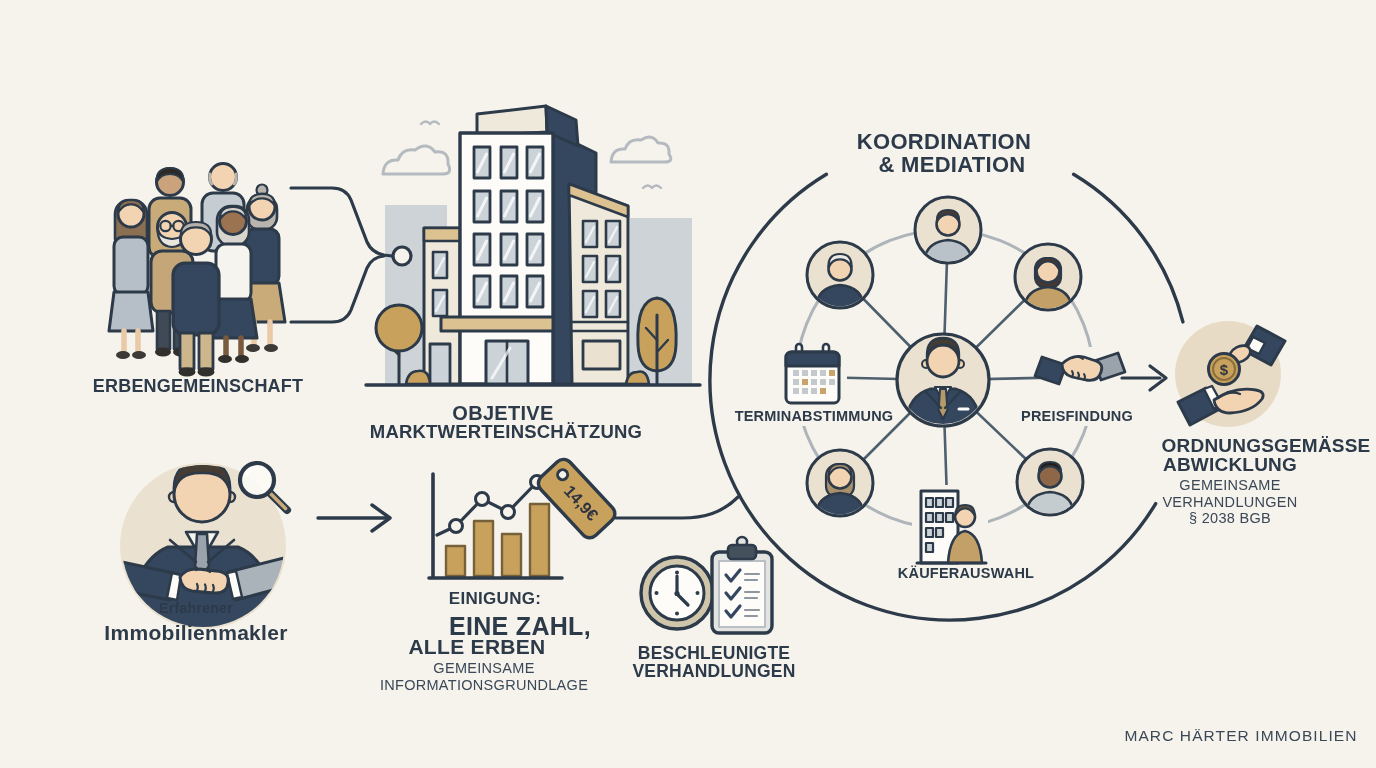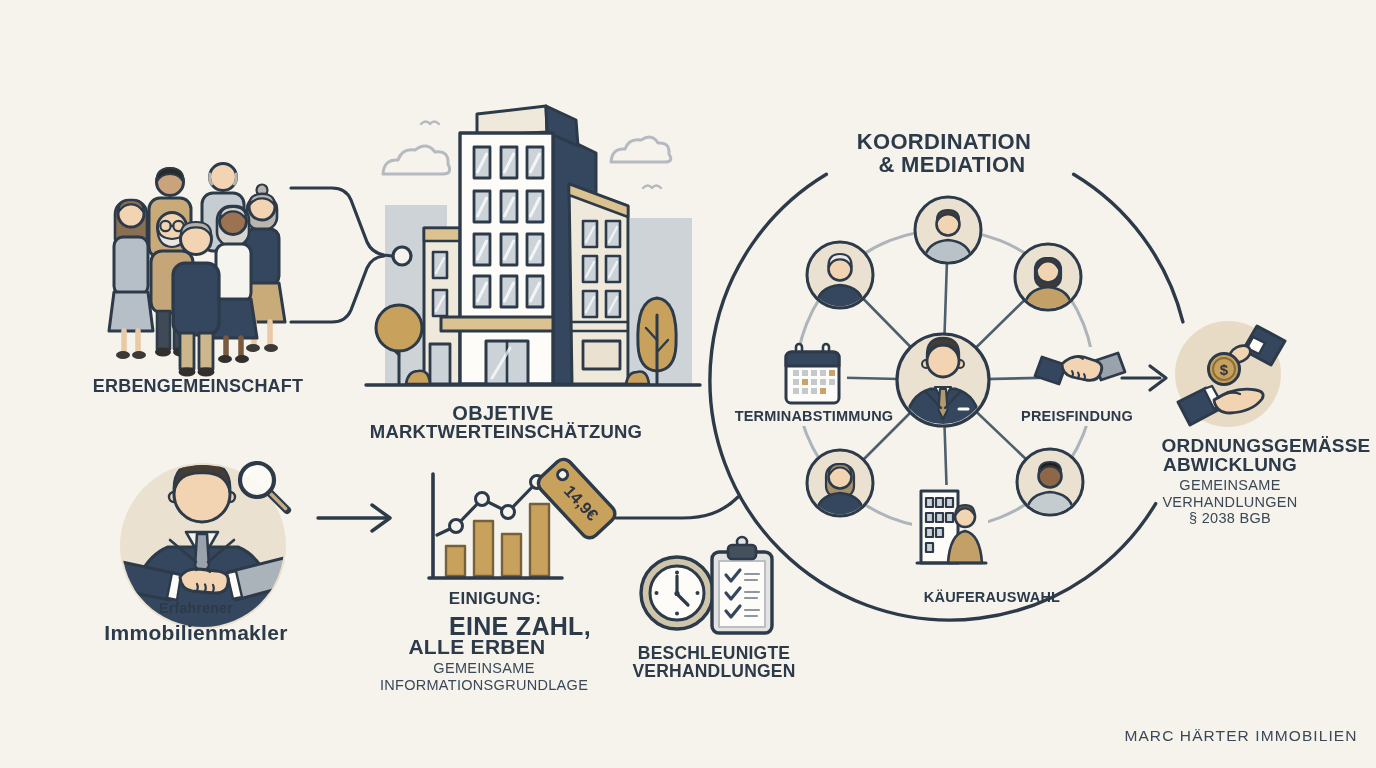--- a/index.html
+++ b/index.html
@@ -431,21 +431,21 @@
 <div class="lbl t-sub" style="left:484px;top:678px;">INFORMATIONSGRUNDLAGE</div>
 
 <div class="lbl t-med" style="left:714px;top:644px;font-size:17.5px;">BESCHLEUNIGTE</div>
 <div class="lbl t-med" style="left:714px;top:662px;font-size:17.5px;">VERHANDLUNGEN</div>
 
 <div class="lbl t-big" style="left:944px;top:130px;">KOORDINATION</div>
 <div class="lbl t-big" style="left:952px;top:153px;">&amp; MEDIATION</div>
 
 <div class="lbl t-small" style="left:814px;top:409px;">TERMINABSTIMMUNG</div>
 <div class="lbl t-small" style="left:1077px;top:409px;">PREISFINDUNG</div>
-<div class="lbl t-small" style="left:992px;top:566px;margin-top:24px;">KÄUFERAUSWAHL</div>
+<div class="lbl t-small" style="left:966px;top:566px;">KÄUFERAUSWAHL</div>
 
 <div class="coin-text" style="left:1224px;top:369px;">$</div>
 
 <div class="lbl t-med" style="left:1230px;top:436px;margin-left:36px;">ORDNUNGSGEMÄSSE</div>
 <div class="lbl t-med" style="left:1230px;top:455px;">ABWICKLUNG</div>
 <div class="lbl t-sub" style="left:1230px;top:478px;">GEMEINSAME</div>
 <div class="lbl t-sub" style="left:1230px;top:495px;">VERHANDLUNGEN</div>
 <div class="lbl t-sub" style="left:1230px;top:511px;">§ 2038 BGB</div>
 
 <div class="lbl t-brand" style="left:1241px;top:728px;">MARC HÄRTER IMMOBILIEN</div>

